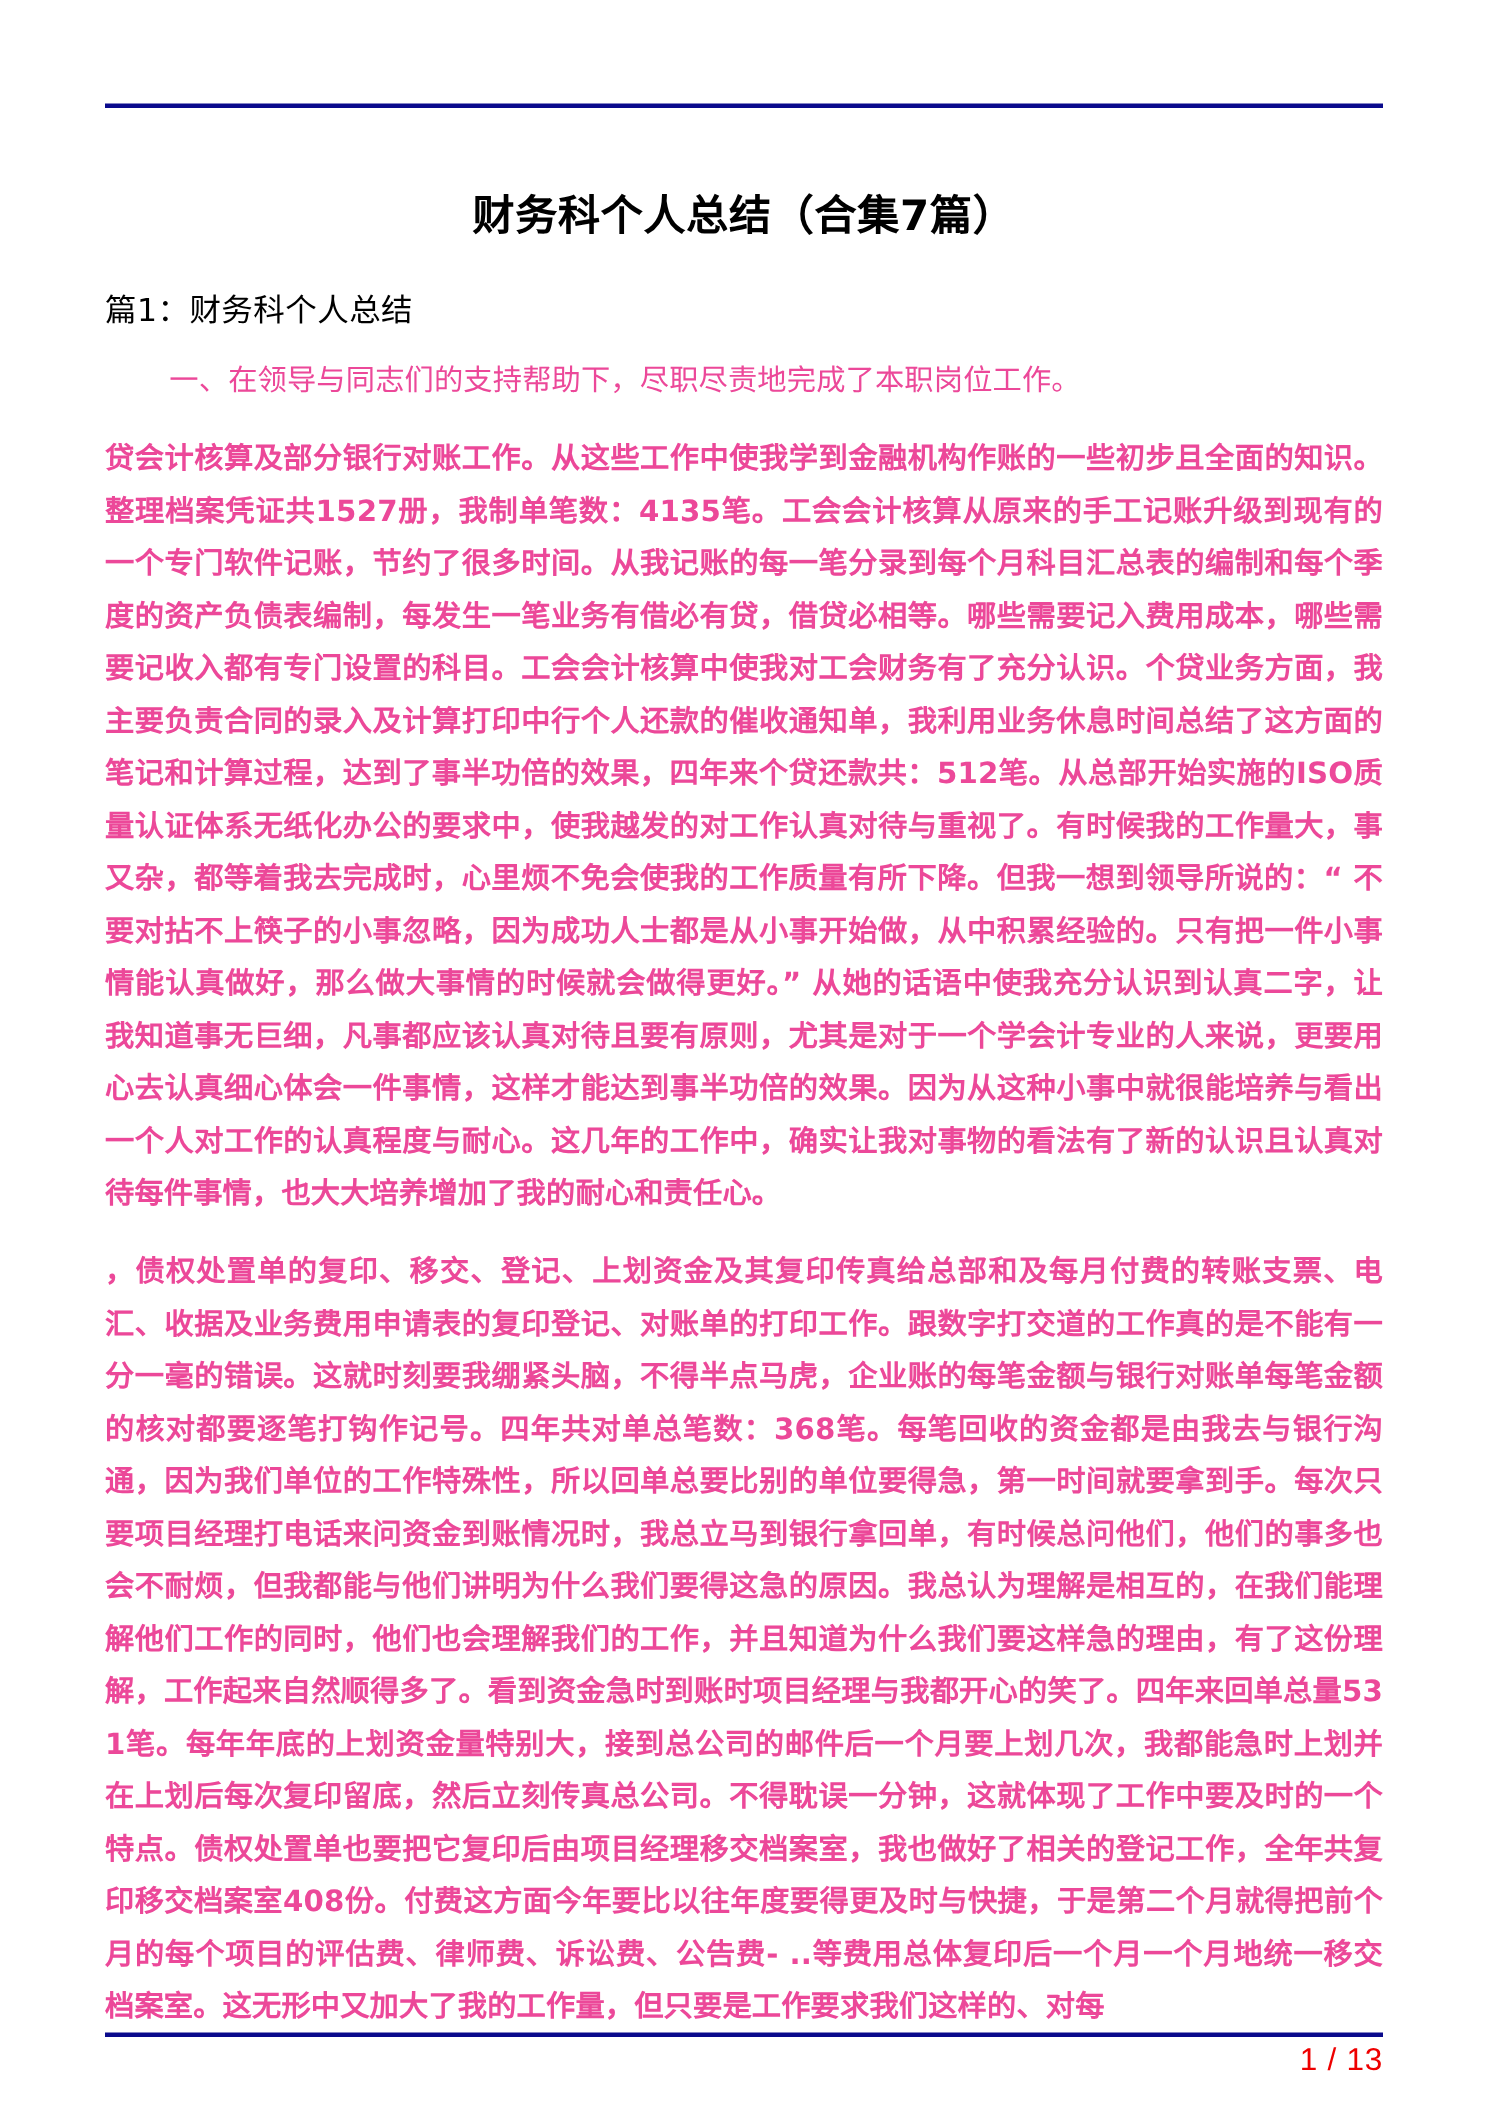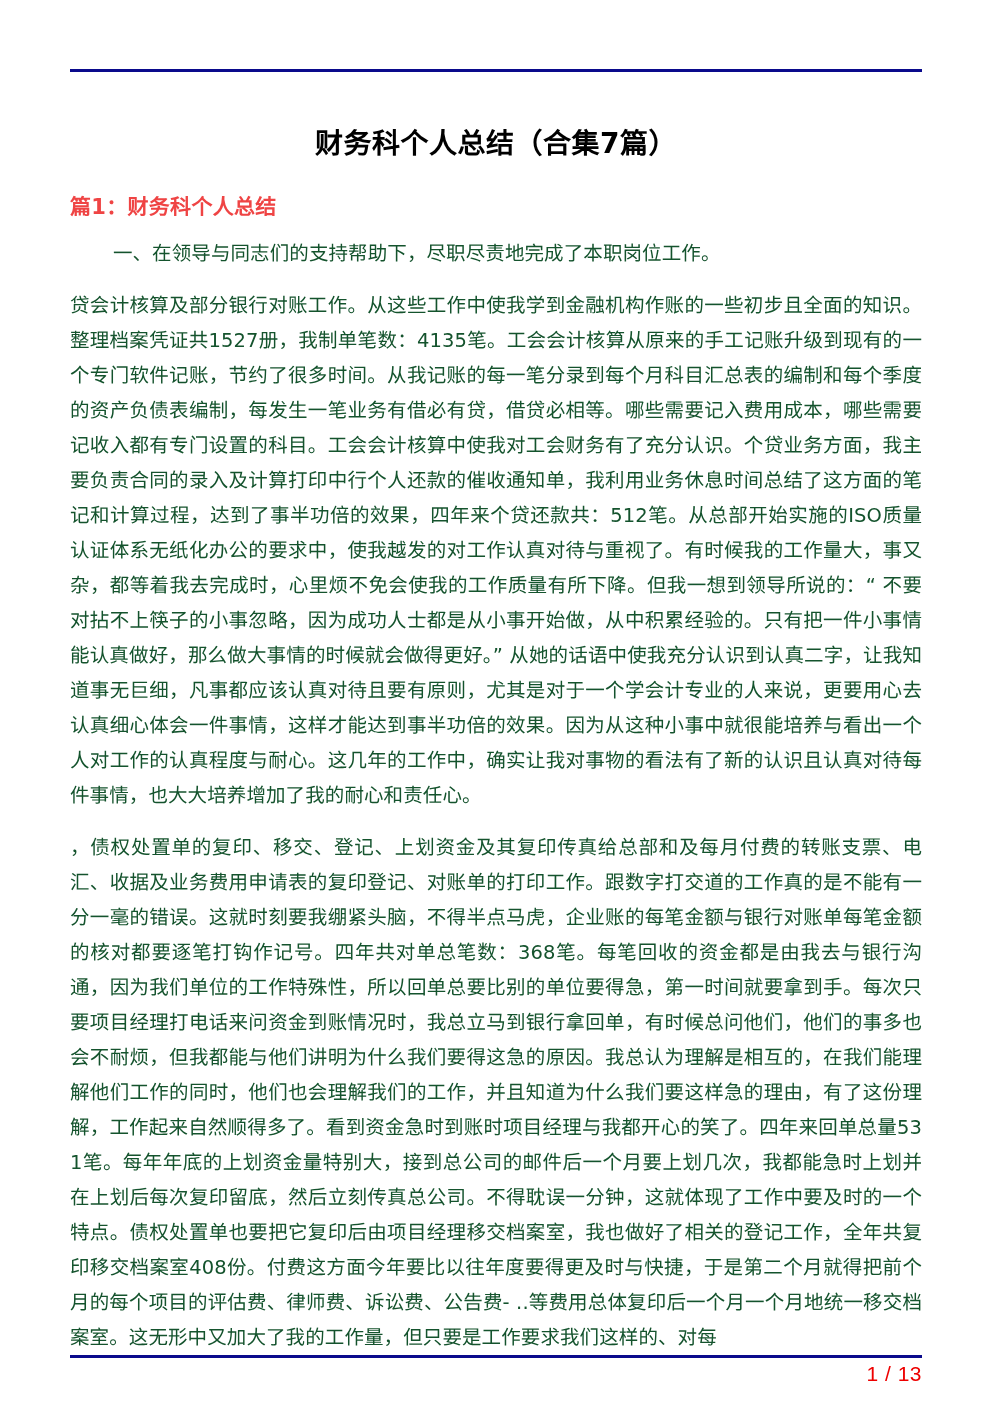--- a/index.html
+++ b/index.html
@@ -67,41 +67,42 @@
     line-height: 44px;
     font-weight: 700;
     color: #000000;
     margin: 22px 0 0 0;
     letter-spacing: 0.5px;
   }
 
   .section-heading {
     font-size: 21px;
     line-height: 34px;
-    font-weight: 700;
-    color: #ef4444;
+    font-weight: 400;
+    color: #000000;
     margin: 24px 0 0 0;
     letter-spacing: 0.3px;
   }
 
   p.body {
     font-size: 19.5px;
     line-height: 35px;
-    color: #14532d;
+    color: #ec4899;
     margin: 12px 0 0 0;
     text-align: justify;
     text-justify: inter-ideograph;
     letter-spacing: 0.1px;
     word-break: break-all;
   }
   p.body.indent {
     text-indent: 2.2em;
   }
   p.body.tight {
     margin-top: 17px;
+    font-weight: bold;
   }
   p.spacer-after {
     margin-bottom: 14px;
   }
 </style>
 </head>
 <body>
 
 <div class="page">
 

